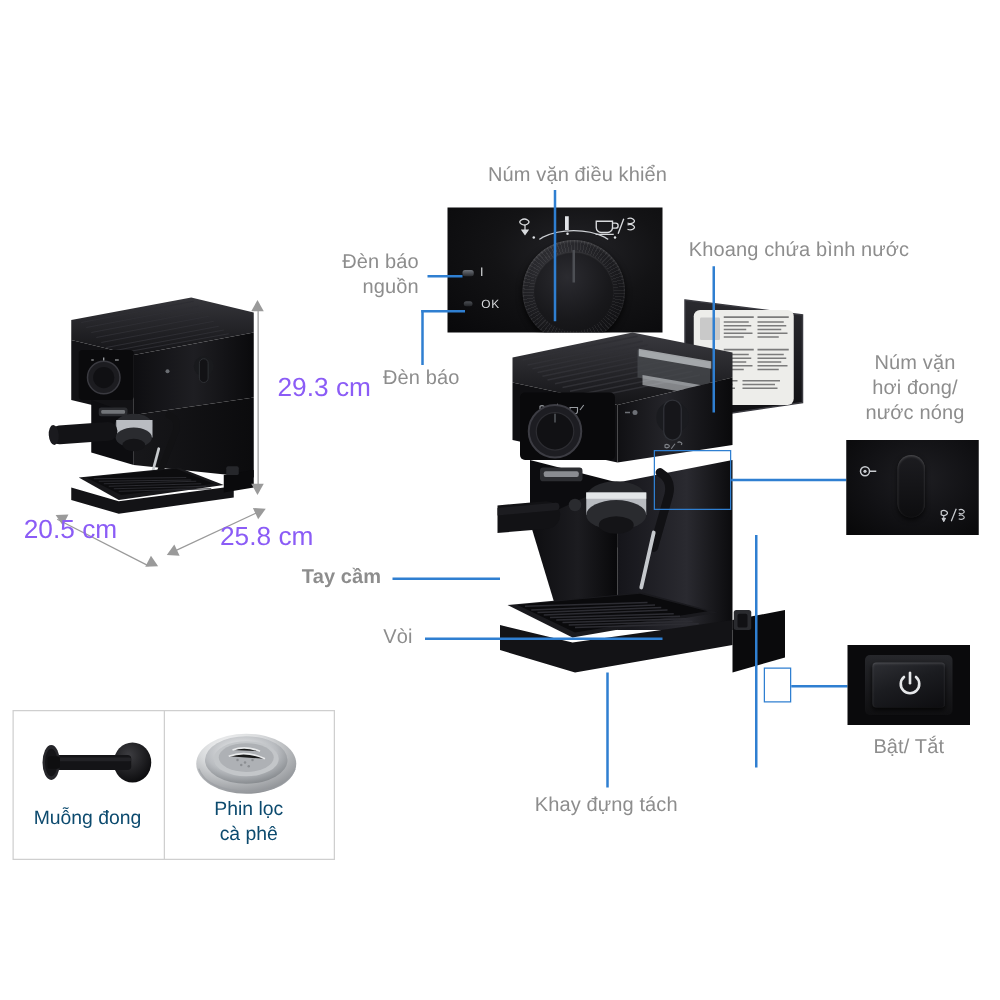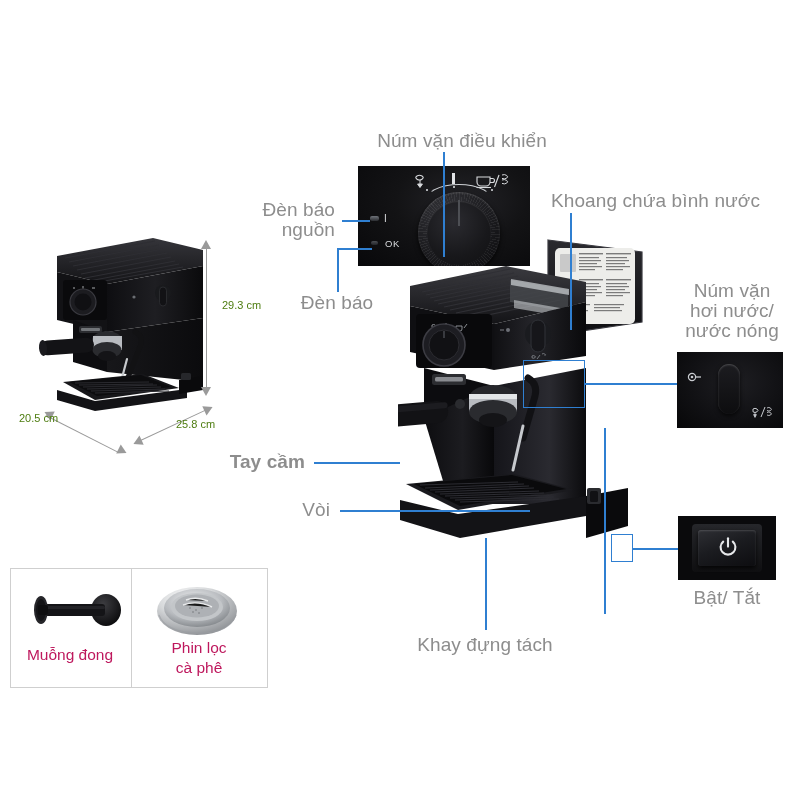--- a/index.html
+++ b/index.html
@@ -8,21 +8,21 @@
     width: 800px; height: 800px;
     background: #ffffff;
     font-family: "Liberation Sans", sans-serif;
     overflow: hidden;
   }
   #stage { position: relative; width: 800px; height: 800px; background: #fff; }
 
   .lbl {
     position: absolute;
     color: #8d8d8d;
-    font-size: 19px;
+    font-size: 16px;
     line-height: 20px;
     white-space: pre-line;
     letter-spacing: .1px;
   }
   .lbl.c { text-align: center; }
   .lbl.r { text-align: right; }
 
   .lead { position: absolute; background: #2f7fd1; }
   .lead.v { width: 1.6px; }
   .lead.h { height: 1.6px; }
@@ -81,30 +81,30 @@
   .tick { position:absolute; background:#dfe2e6; }
 
   
   #acc-box {
     position:absolute;
     border:1px solid #cfcfcf;
     background:#fff;
   }
   #acc-divider { position:absolute; width:1px; background:#cfcfcf; }
   .acc-cap {
-    position:absolute; text-align:center; color:#be185d;
+    position:absolute; text-align:center; color:#0c4a6e;
     font-size:15.5px; line-height:20px; white-space:pre-line;
   }
 
   
   .dim { position:absolute; background:#9a9a9a; }
   .dim.v { width:1.3px; }
   .arrowhead { position:absolute; width:0; height:0; }
 
-  .dim-txt { position:absolute; color:#4d7c0f; font-size:11px; }
+  .dim-txt { position:absolute; color:#8b5cf6; font-size:21px; }
 
   svg { display:block; }
   .nosel { user-select:none; }
 </style>
 </head>
 <body>
 
 <div id="stage" class="nosel">
 
   <div style="position:absolute; left:35px; top:222px; width:175px; height:200px;">
@@ -442,21 +442,21 @@
         <path d="M2 5 q2 -1.4 4 0 q2 1.4 0 2.8 q-2 1.4 -4 0 Z" fill="none" stroke="#c9ccd0" stroke-width="1"></path>
         <path d="M4 8 l0 2.8 M2.6 10.6 h2.8 L4 13.4 Z" fill="#c9ccd0" stroke="#c9ccd0" stroke-width=".8"></path>
         <path d="M10 13 L14 3" stroke="#c9ccd0" stroke-width="1"></path>
         <path d="M16 4 q2 -1.2 3.6 .2 q1.6 1.3 0 2.3 q-1.6 1 -3.6 0" fill="none" stroke="#c9ccd0" stroke-width=".9"></path>
         <path d="M16 8.5 q2 -1.2 3.6 .2 q1.6 1.3 0 2.3 q-1.6 1 -3.6 0" fill="none" stroke="#c9ccd0" stroke-width=".9"></path>
       </svg>
     </div>
   </div>
 
   <div class="lbl c" style="left:672px; top:281px; width:120px;">Núm vặn
-hơi nước/
+hơi đong/
 nước nóng</div>
 
   <div class="box-outline" style="left:611px; top:534px; width:22px; height:28px;"></div>
   <div class="lead h" style="left:633px; top:548px; width:45px;"></div>
 
   <div class="panel" style="left:678px; top:516px; width:98px; height:64px; background:#0a0a0c;">
     <div style="position:absolute; left:14px; top:8px; width:70px; height:48px; border-radius:4px;
                 background: linear-gradient(180deg,#26272b,#101012);"></div>
     <div style="position:absolute; left:20px; top:14px; width:58px; height:36px; border-radius:3px;
                 background: linear-gradient(160deg,#2e2f34 0%,#1b1c20 45%,#0d0d10 100%);

